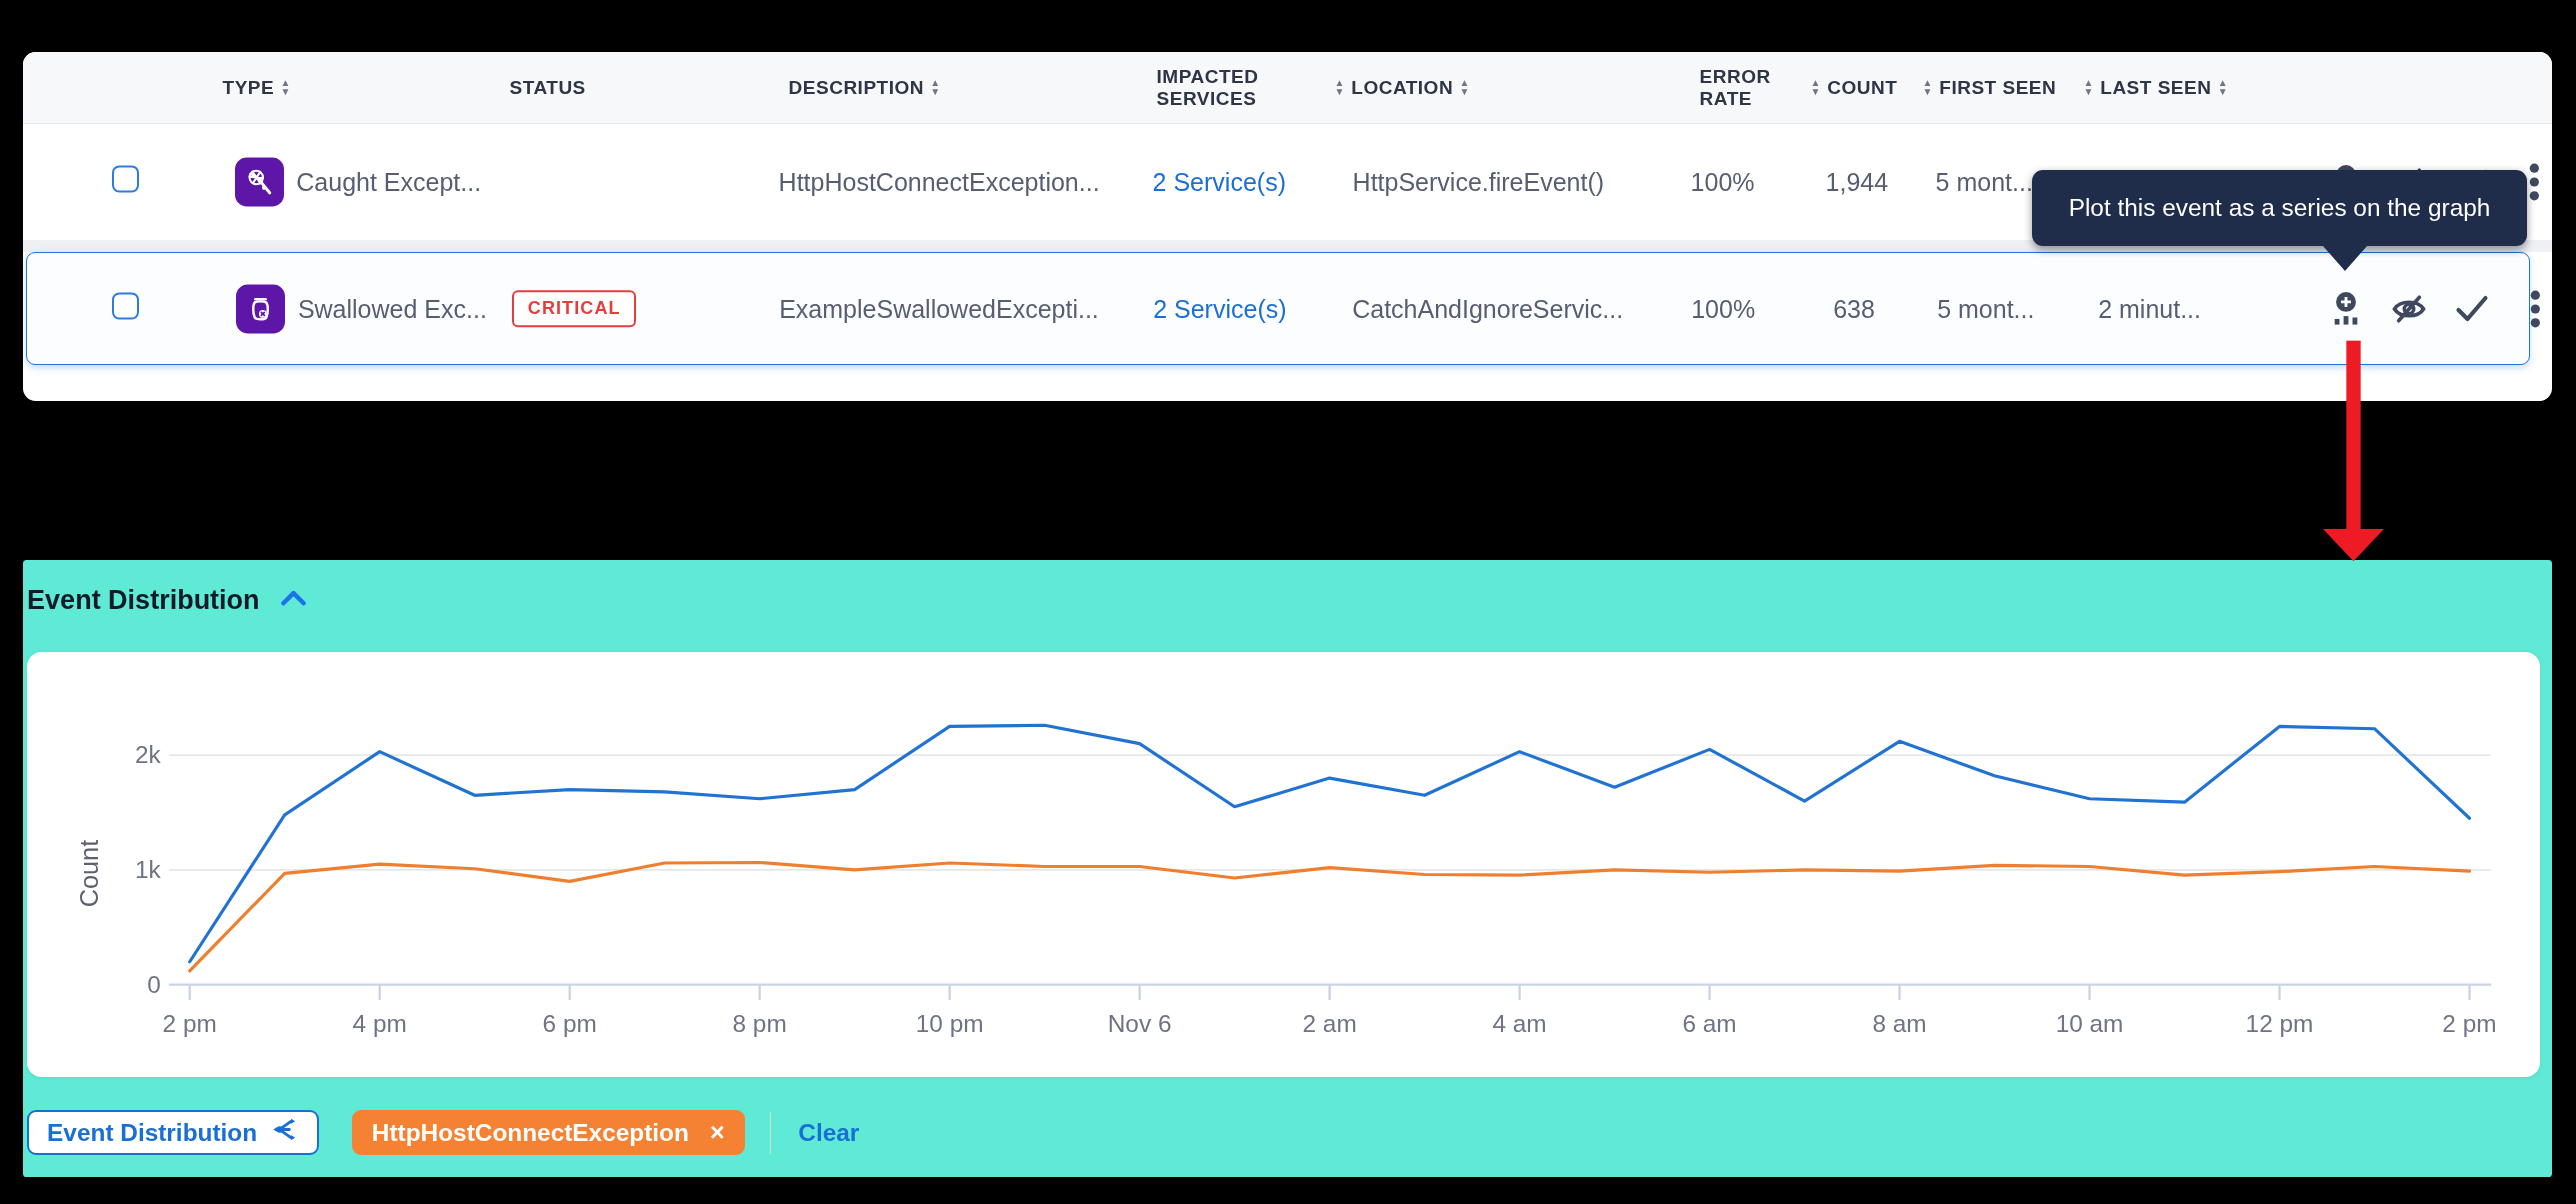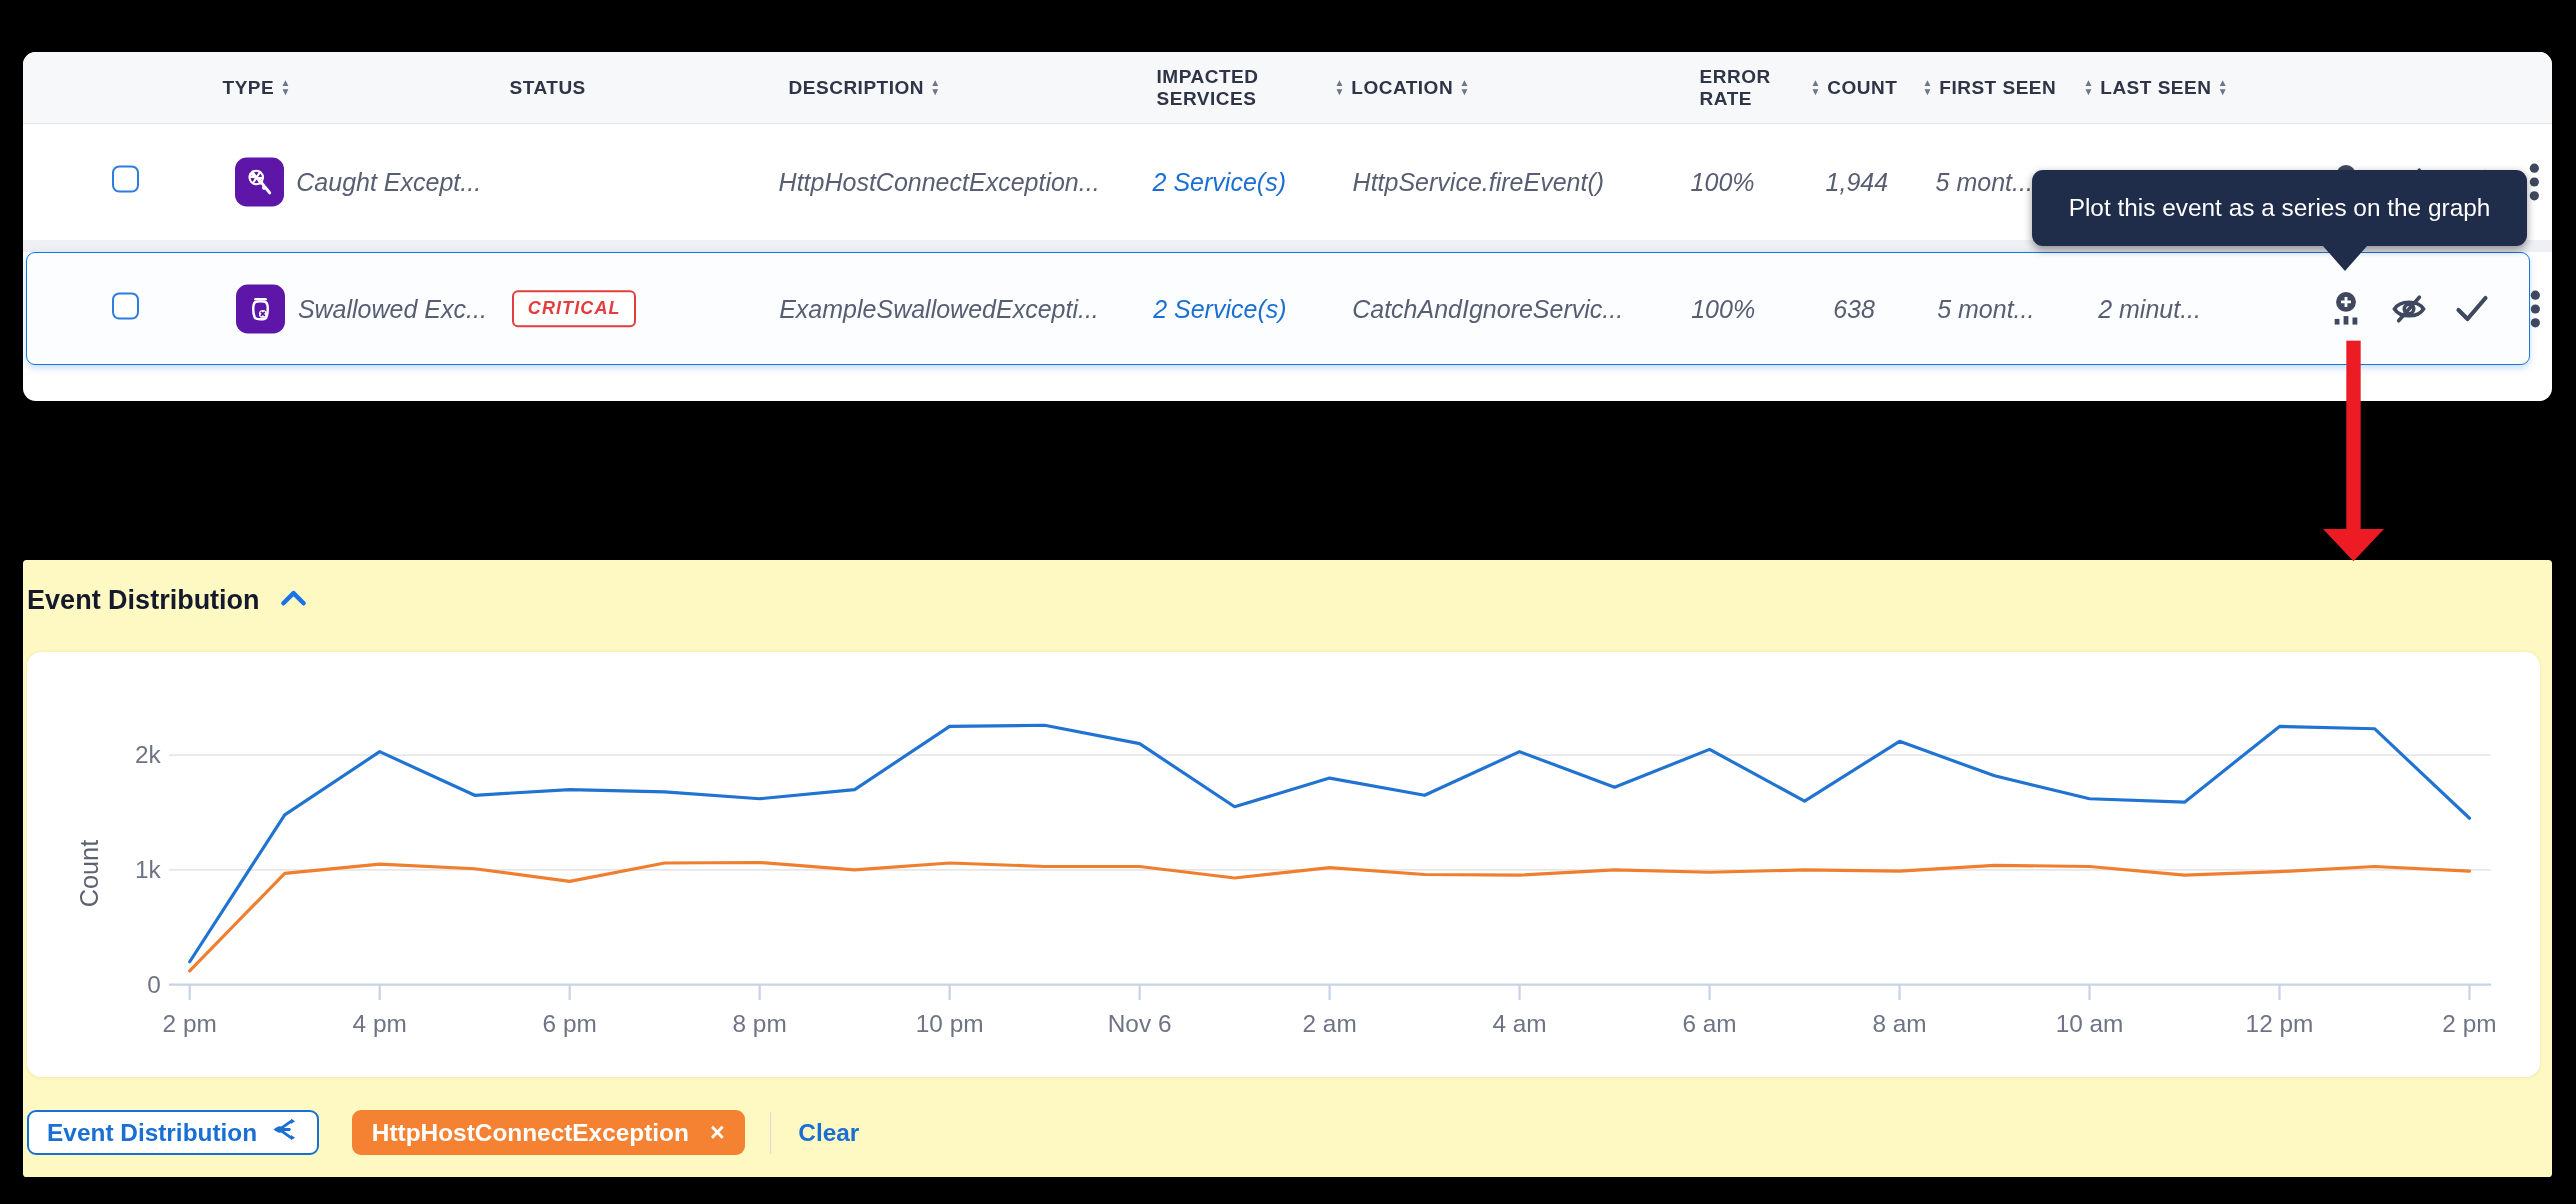--- a/index.html
+++ b/index.html
@@ -12,42 +12,42 @@
   .thead{position:relative;height:72px;background:#f7f8fa;border-bottom:0.9px solid #e3e6ec;
     border-radius:12.7px 12.7px 0 0;}
   .hcell{position:absolute;top:50%;transform:translateY(-50%);display:flex;align-items:center;gap:6.3px;
     font-size:19px;font-weight:bold;color:#2f3547;letter-spacing:0.5px;white-space:nowrap;}
   .hcell.wrap{white-space:normal;line-height:22px;}
   .sort{display:inline-flex;flex-direction:column;font-size:10px;line-height:8.1px;color:#6e7489;}
   .trow{position:relative;height:116px;background:#fff;}
   .rowgap{position:absolute;left:0;top:188px;width:100%;height:11.8px;background:#eef0f4;}
   .trow.selected{position:absolute;left:3.6px;top:200px;width:2504px;height:113px;background:#fbfdff;
     border:1.8px solid #1b76da;border-radius:9px;box-shadow:0 2.7px 7.2px rgba(27,118,218,.25);}
-  .cell{position:absolute;top:50%;transform:translateY(-50%);font-size:25px;color:#585e72;white-space:nowrap;font-style:italic;}
+  .cell{position:absolute;top:50%;transform:translateY(-50%);font-size:25px;color:#585e72;white-space:nowrap;}
   .checkbox{width:27px;height:27px;border:2.7px solid #2e7ce0;border-radius:7.2px;background:#fff;display:inline-block;}
   .type-tile{width:49px;height:49px;background:#5d16a7;border-radius:11.8px;display:flex;align-items:center;justify-content:center;}
   .typecell{display:flex;align-items:center;gap:12.7px;}
   .badge-critical{display:inline-block;border:2.3px solid #e43d3d;color:#e43d3d;border-radius:6px;
     padding:6.3px 13.6px;font-size:18px;font-weight:bold;letter-spacing:1.1px;background:#fff;}
   .link{color:#1b6fd4;}
   .actions{display:flex;align-items:center;gap:27px;}
   .icon-btn{width:36px;height:40px;display:flex;align-items:center;justify-content:center;}
 
   
   .tooltip{position:absolute;left:2032px;top:170px;width:495px;height:76px;background:#1f2c4a;color:#fff;
     border-radius:11px;display:flex;align-items:center;justify-content:center;font-size:24.4px;z-index:50;
     box-shadow:0 3.6px 9px rgba(0,0,0,.4);}
   .tooltip:after{content:"";position:absolute;top:100%;left:291px;border:22px solid transparent;
     border-top:25px solid #1f2c4a;border-bottom:none;}
 
   
   .red-arrow{position:absolute;left:2323px;top:340px;width:61px;height:222px;z-index:60;}
 
   
-  .chart-panel{position:absolute;left:22.6px;top:560px;width:2529px;height:617px;background:#fef9c3;border-radius:3.6px;}
+  .chart-panel{position:absolute;left:22.6px;top:560px;width:2529px;height:617px;background:#5eead4;border-radius:3.6px;}
   .panel-title{position:absolute;left:4.5px;top:25px;display:flex;align-items:center;gap:20px;}
   .panel-title .t{font-size:27px;font-weight:bold;color:#14192b;}
   .chart-card{position:absolute;left:4.5px;top:92px;width:2513px;height:425px;background:#fff;border-radius:14.5px;
     box-shadow:0 0.9px 3.6px rgba(20,30,60,.08);}
   .chart-card svg{display:block;}
 
   
   .chips{position:absolute;left:4.5px;top:550px;height:45px;display:flex;align-items:center;}
   .chip-series{display:flex;align-items:center;gap:12.7px;border:2.3px solid #1a6fd4;color:#1a6fd4;background:#fff;
     border-radius:9px;padding:0 18px;height:45px;font-size:24.4px;font-weight:bold;}

